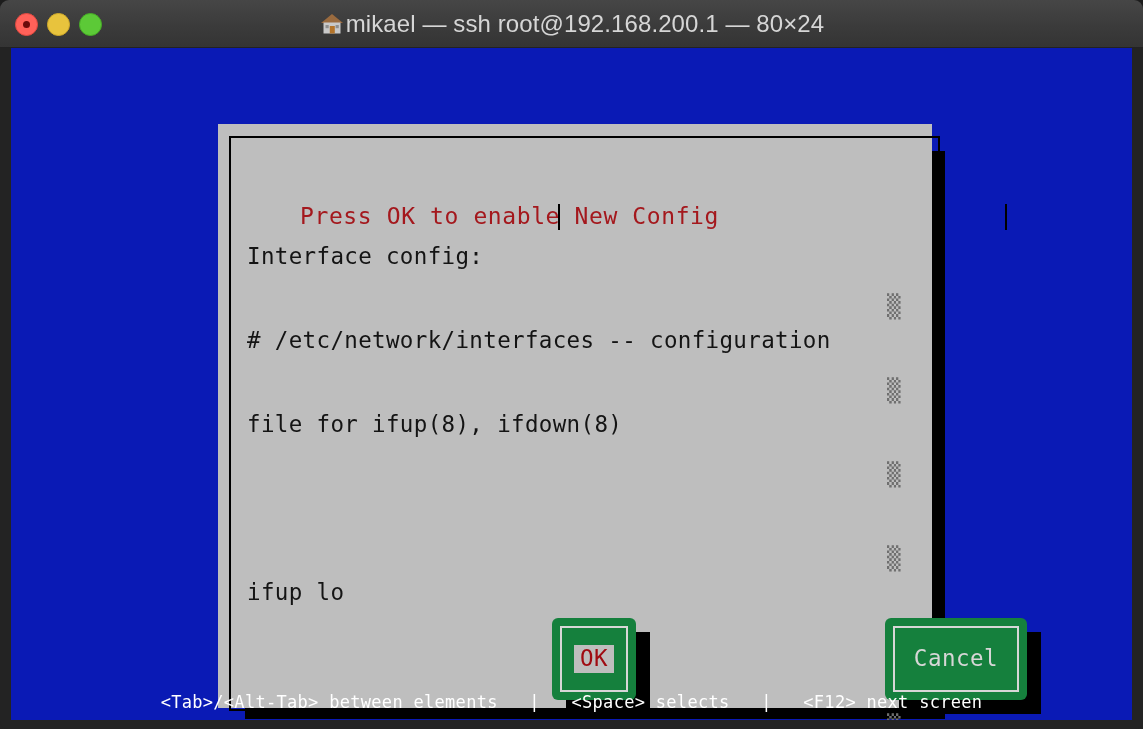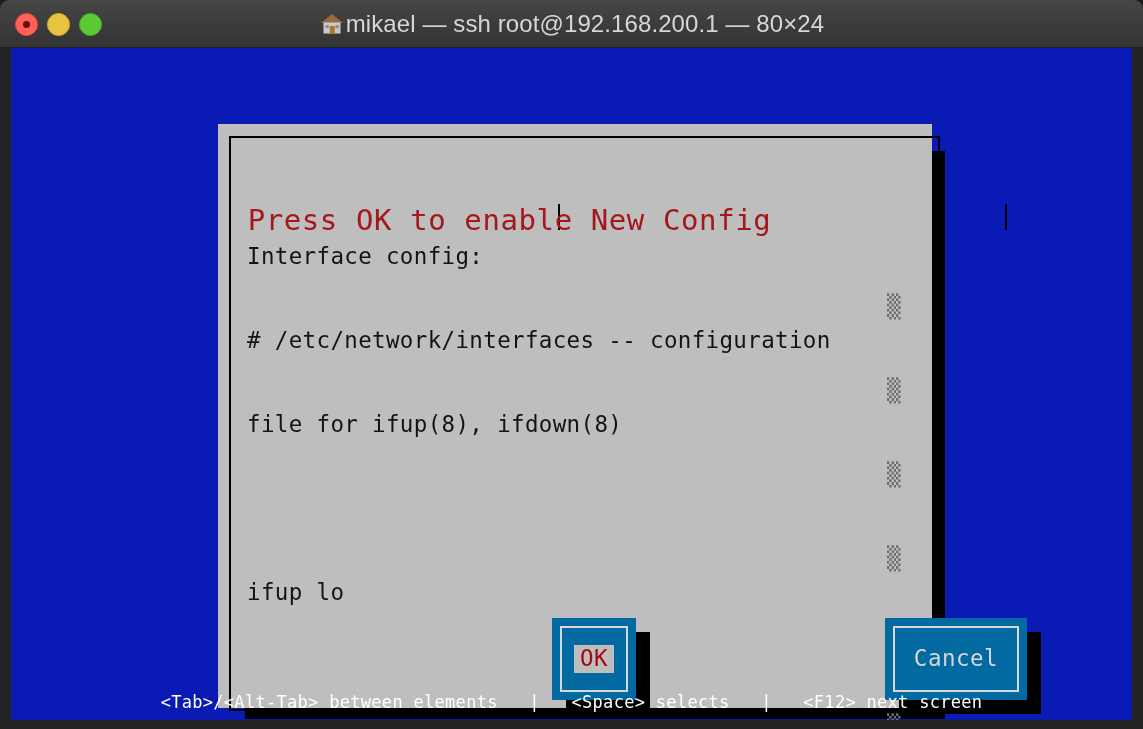--- a/index.html
+++ b/index.html
@@ -153,21 +153,21 @@
   }
   .title-tick-l { left: 340px; }
   .title-tick-r { left: 787px; }
   .dialog-title {
     position: absolute;
     left: 0;
     top: 79px;
     width: 583px;
     text-align: center;
     color: #a4181d;
-    font-size: 29px;
+    font-size: 23px;
     letter-spacing: 0.6px;
     white-space: pre;
   }
 
   
   .body-text {
     position: absolute;
     left: 29px;
     top: 62px;
     color: #141414;
@@ -202,22 +202,23 @@
     top: 14px;
     width: 100%;
     height: 100%;
     background: #000;
   }
   .btn {
     position: absolute;
     left: 0; top: 0;
     width: 100%;
     height: 100%;
-    background: #0369a1;
-    box-sizing: border-box;
+    background: #15803d;
+    box-sizing: border-box;
+    border-radius: 6px;
   }
   .btn-border {
     position: absolute;
     left: 8px; top: 8px;
     right: 8px; bottom: 8px;
     border: 2px solid #d7d7d7;
     box-sizing: border-box;
     display: flex;
     align-items: center;
     justify-content: center;

